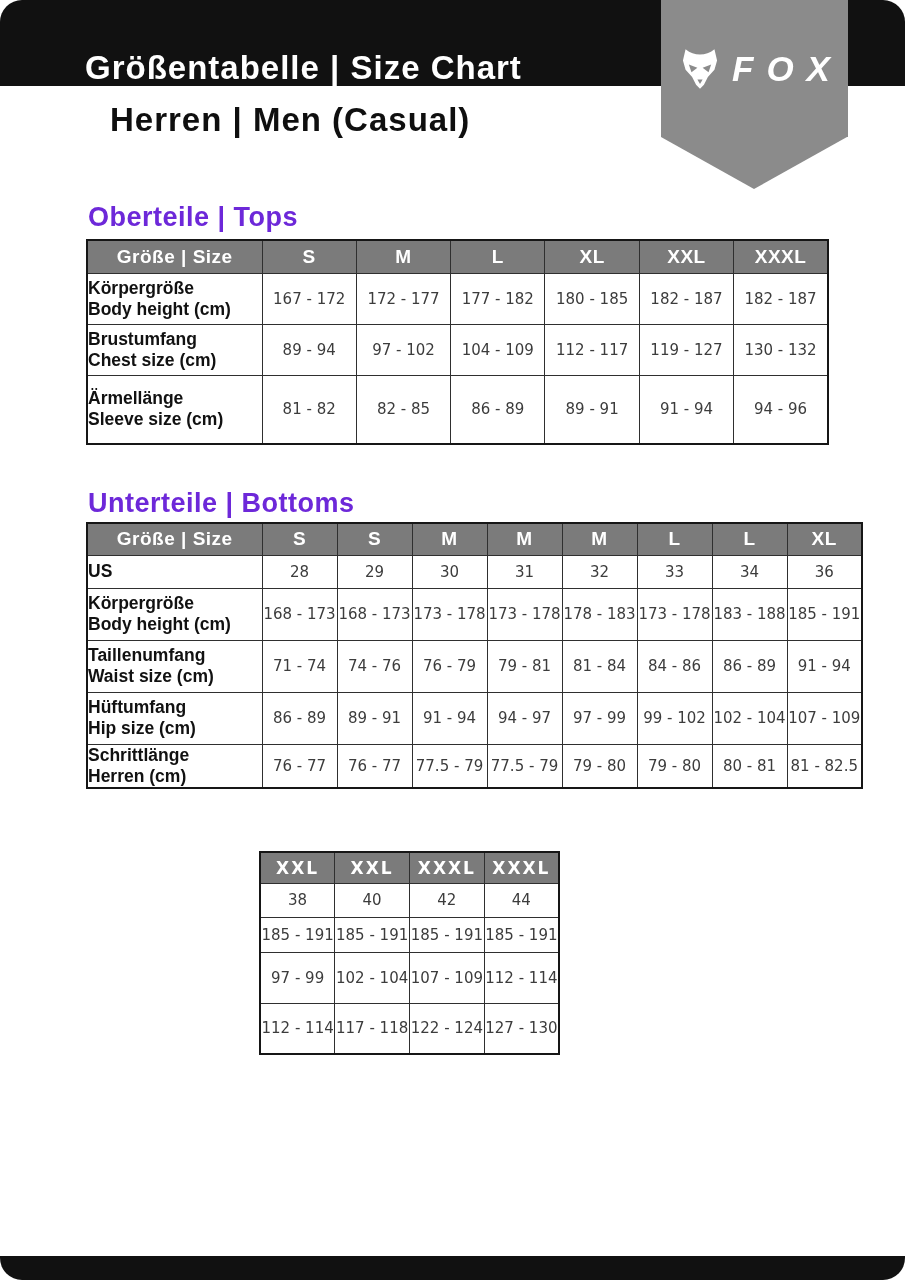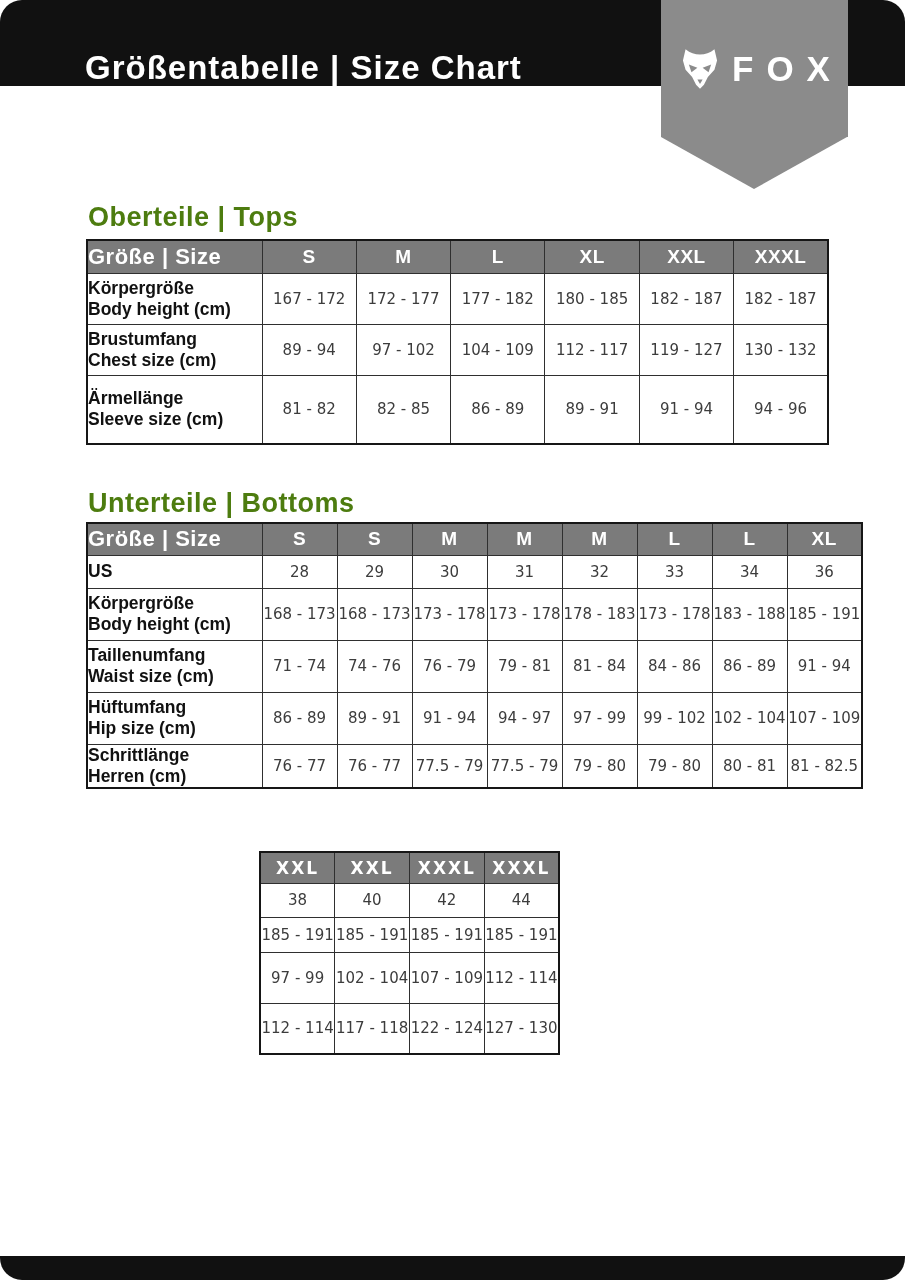--- a/index.html
+++ b/index.html
@@ -20,53 +20,53 @@
   
   .pennant { position: absolute; left: 661px; top: 0; width: 187px; height: 189px; }
   .pennant-rect { position: absolute; left: 0; top: 0; width: 187px; height: 137px; background: #8b8b8b; }
   .pennant-tip {
     position: absolute; left: 0; top: 137px; width: 0; height: 0;
     border-left: 93.5px solid transparent; border-right: 93.5px solid transparent;
     border-top: 52px solid #8b8b8b;
   }
   .logo-row {
     position: absolute; left: 0; top: 46px; width: 187px;
-    display: flex; align-items: center; justify-content: center; gap: 11px;
+    display: flex; align-items: center; justify-content: center; gap: 11px; font-style: italic;
   }
   .fox-icon { width: 42px; height: 46px; display: block; }
   .fox-word {
     color: #ffffff; font-size: 35px; font-weight: bold;
     letter-spacing: 13px; margin-right: -13px; white-space: nowrap;
   }
 
   
   .section-title {
-    position: absolute; color: #4d7c0f; font-size: 27px; font-weight: bold;
+    position: absolute; color: #6d28d9; font-size: 27px; font-weight: bold;
     letter-spacing: 0.5px; white-space: nowrap;
   }
   .st-tops { left: 88px; top: 202px; }
   .st-bottoms { left: 88px; top: 488px; }
 
   
   table.size-table {
     position: absolute; border-collapse: collapse; table-layout: fixed;
     border: 2px solid #161616;
   }
   table.size-table td, table.size-table th { border: 1px solid #2f2f2f; padding: 0; }
   .t-tops { left: 86px; top: 239px; width: 743px; }
   .t-bottoms { left: 86px; top: 522px; width: 777px; }
   .t-bottoms-ext { left: 259px; top: 851px; width: 301px; }
 
   th.hdr {
     background: #7b7b7b; color: #ffffff; font-size: 19px; font-weight: bold;
     text-align: center; letter-spacing: 0.5px;
   }
   th.hdr-corner {
-    background: #7b7b7b; color: #ffffff; font-size: 22px; font-weight: bold;
-    text-align: left; padding-left: 13px; letter-spacing: 0.5px;
+    background: #7b7b7b; color: #ffffff; font-size: 19px; font-weight: bold;
+    text-align: center; padding-left: 13px; letter-spacing: 0.5px;
   }
   th.rowlabel {
     background: #ffffff; color: #111111; text-align: left; padding-left: 13px;
     font-size: 17.5px; font-weight: bold; line-height: 21px;
   }
   th.rowlabel span { display: block; }
   td.val {
     background: #ffffff; color: #3c3c3c; text-align: center;
     font-family: "DejaVu Sans", sans-serif; font-size: 15px;
   }
@@ -75,20 +75,21 @@
   
   .bottombar { position: absolute; left: 0; top: 1256px; width: 905px; height: 24px; background: #111111; }
 </style>
 </head>
 <body>
 
 <div class="page">
 
   <div class="topbar"></div>
   <div class="page-title">Größentabelle | Size Chart</div>
+  <div class="page-subtitle">Herren | Men (Casual)</div>
 
   <div class="pennant">
     <div class="pennant-rect"></div>
     <div class="pennant-tip"></div>
     <div class="logo-row">
       <svg class="fox-icon" viewBox="0 0 64 64">
         <path fill="#ffffff" d="M10 2 C 17 8, 24 10, 32 10 C 40 10, 47 8, 54 2 L58 19 L54 33 L44 44 L38 56 L32 62 L26 56 L20 44 L10 33 L6 19 Z"></path>
         <path fill="#8b8b8b" d="M15 25 L28 30 L19 37 Z"></path>
         <path fill="#8b8b8b" d="M49 25 L36 30 L45 37 Z"></path>
         <path fill="#8b8b8b" d="M28 48 L36 48 L32 55 Z"></path>

